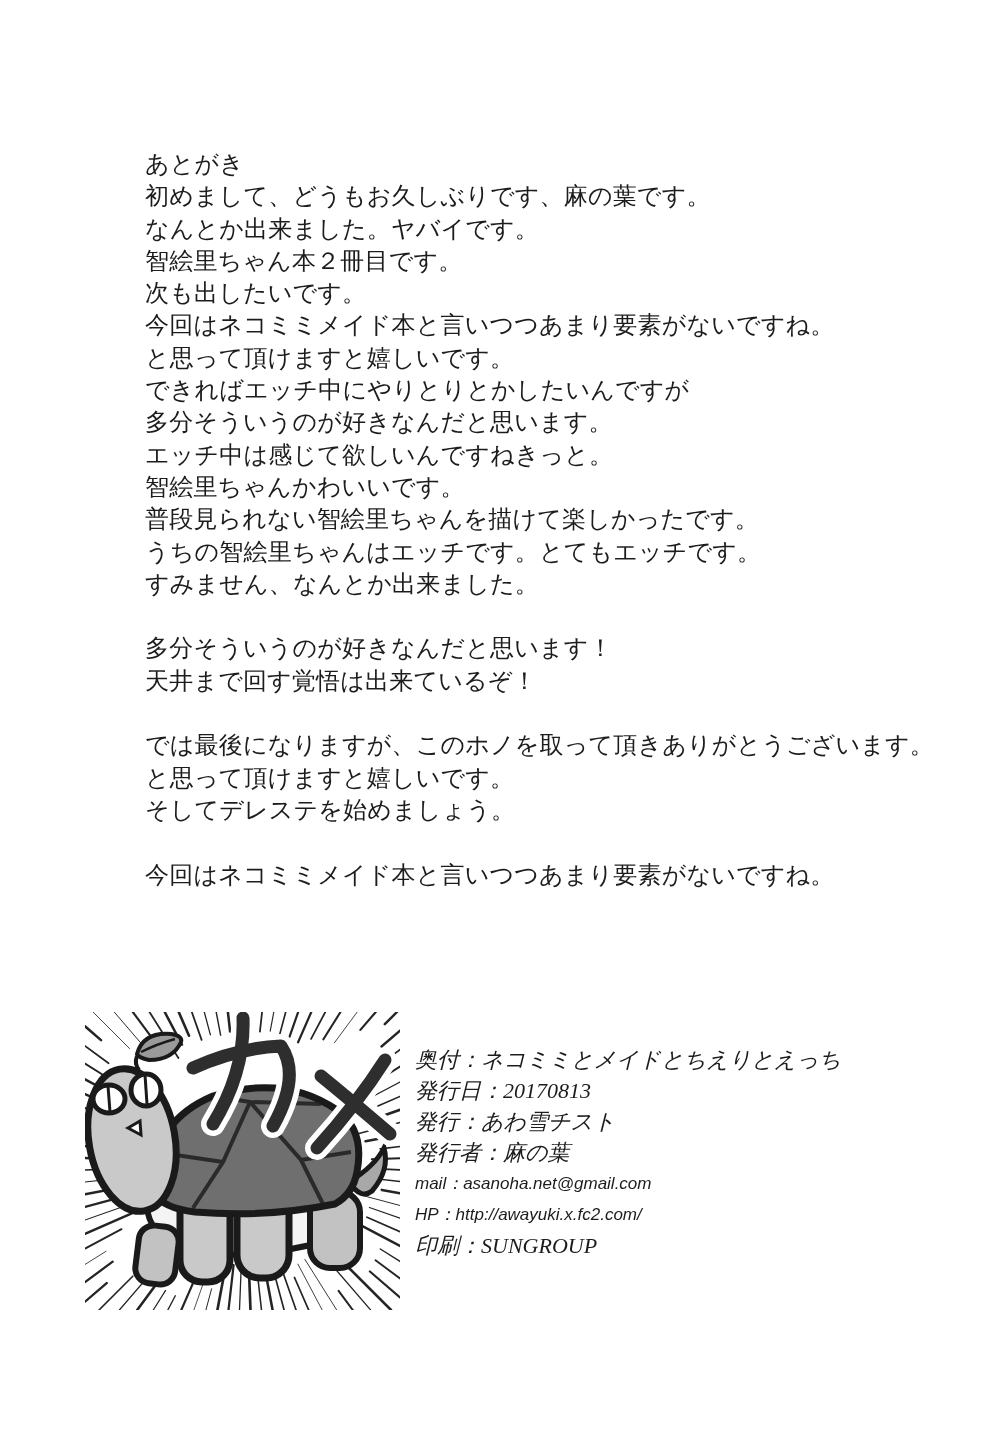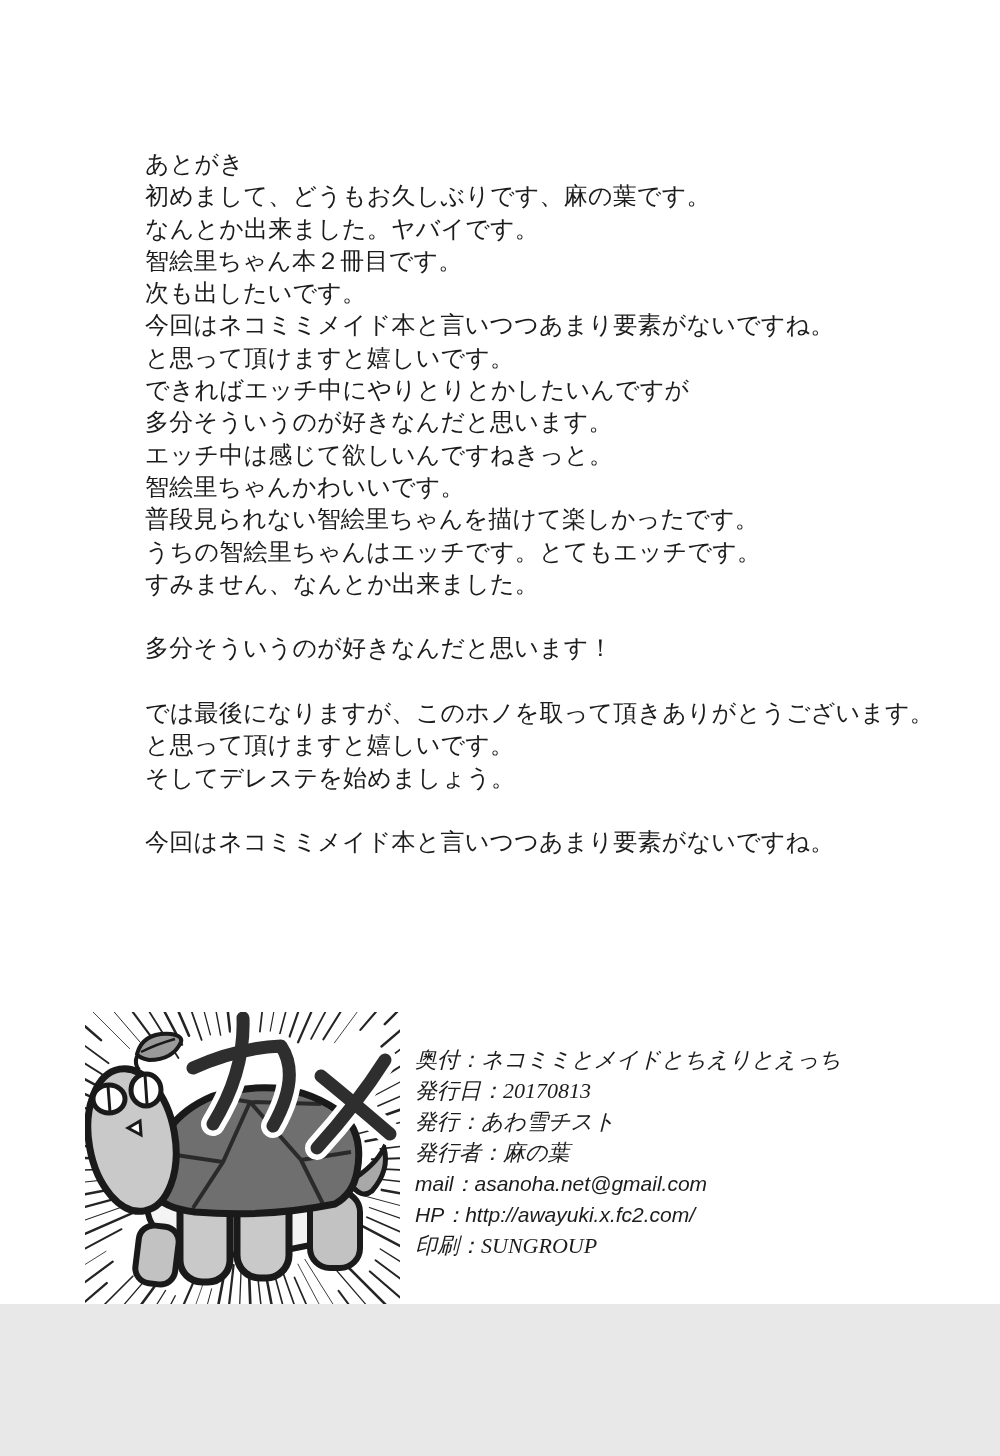--- a/index.html
+++ b/index.html
@@ -1,18 +1,18 @@
 <!DOCTYPE html>
 <html><head>
 <meta charset="utf-8">
 <style>
   html,body{margin:0;padding:0;background:#e8e8e8;}
   .page{
     position:relative;
-    width:1000px;height:1304px;
+    width:1000px;height:1456px;
     background:#ffffff;
     margin:0 auto;
     overflow:hidden;
     font-family:"Liberation Serif","DejaVu Serif",serif;
     color:#1c1c1c;
   }
   .afterword{
     position:absolute;left:145px;top:148px;width:800px;
     font-size:24px;line-height:32.3px;
     letter-spacing:0.2px;
@@ -20,21 +20,21 @@
   }
   .afterword .line{height:32.3px;}
   .afterword .gap{height:32.3px;}
   .colophon{
     position:absolute;left:415px;top:1044px;width:540px;
     font-size:22px;line-height:31px;
     white-space:nowrap;
     font-style:italic;
   }
   .colophon .line{height:31px;}
-  .colophon .latin{font-family:"Liberation Sans","DejaVu Sans",sans-serif;font-size:21px;}
+  .colophon .latin{font-family:"Liberation Sans","DejaVu Sans",sans-serif;font-size:17px;}
   .turtle-panel{
     position:absolute;left:85px;top:1012px;width:315px;height:298px;
     overflow:hidden;background:#fff;
   }
   .turtle-panel svg{display:block;}
   .sr{
     position:absolute;width:1px;height:1px;overflow:hidden;
     clip:rect(0 0 0 0);white-space:nowrap;
   }
 </style>
@@ -53,20 +53,21 @@
     <div class="line">と思って頂けますと嬉しいです。</div>
     <div class="line">できればエッチ中にやりとりとかしたいんですが</div>
     <div class="line">多分そういうのが好きなんだと思います。</div>
     <div class="line">エッチ中は感じて欲しいんですねきっと。</div>
     <div class="line">智絵里ちゃんかわいいです。</div>
     <div class="line">普段見られない智絵里ちゃんを描けて楽しかったです。</div>
     <div class="line">うちの智絵里ちゃんはエッチです。とてもエッチです。</div>
     <div class="line">すみません、なんとか出来ました。</div>
     <div class="gap"></div>
     <div class="line">多分そういうのが好きなんだと思います！</div>
+    <div class="line">天井まで回す覚悟は出来ているぞ！</div>
     <div class="gap"></div>
     <div class="line">では最後になりますが、このホノを取って頂きありがとうございます。</div>
     <div class="line">と思って頂けますと嬉しいです。</div>
     <div class="line">そしてデレステを始めましょう。</div>
     <div class="gap"></div>
     <div class="line">今回はネコミミメイド本と言いつつあまり要素がないですね。</div>
   </section>
 
   <div class="turtle-panel">
     <span class="sr">カメ</span>

